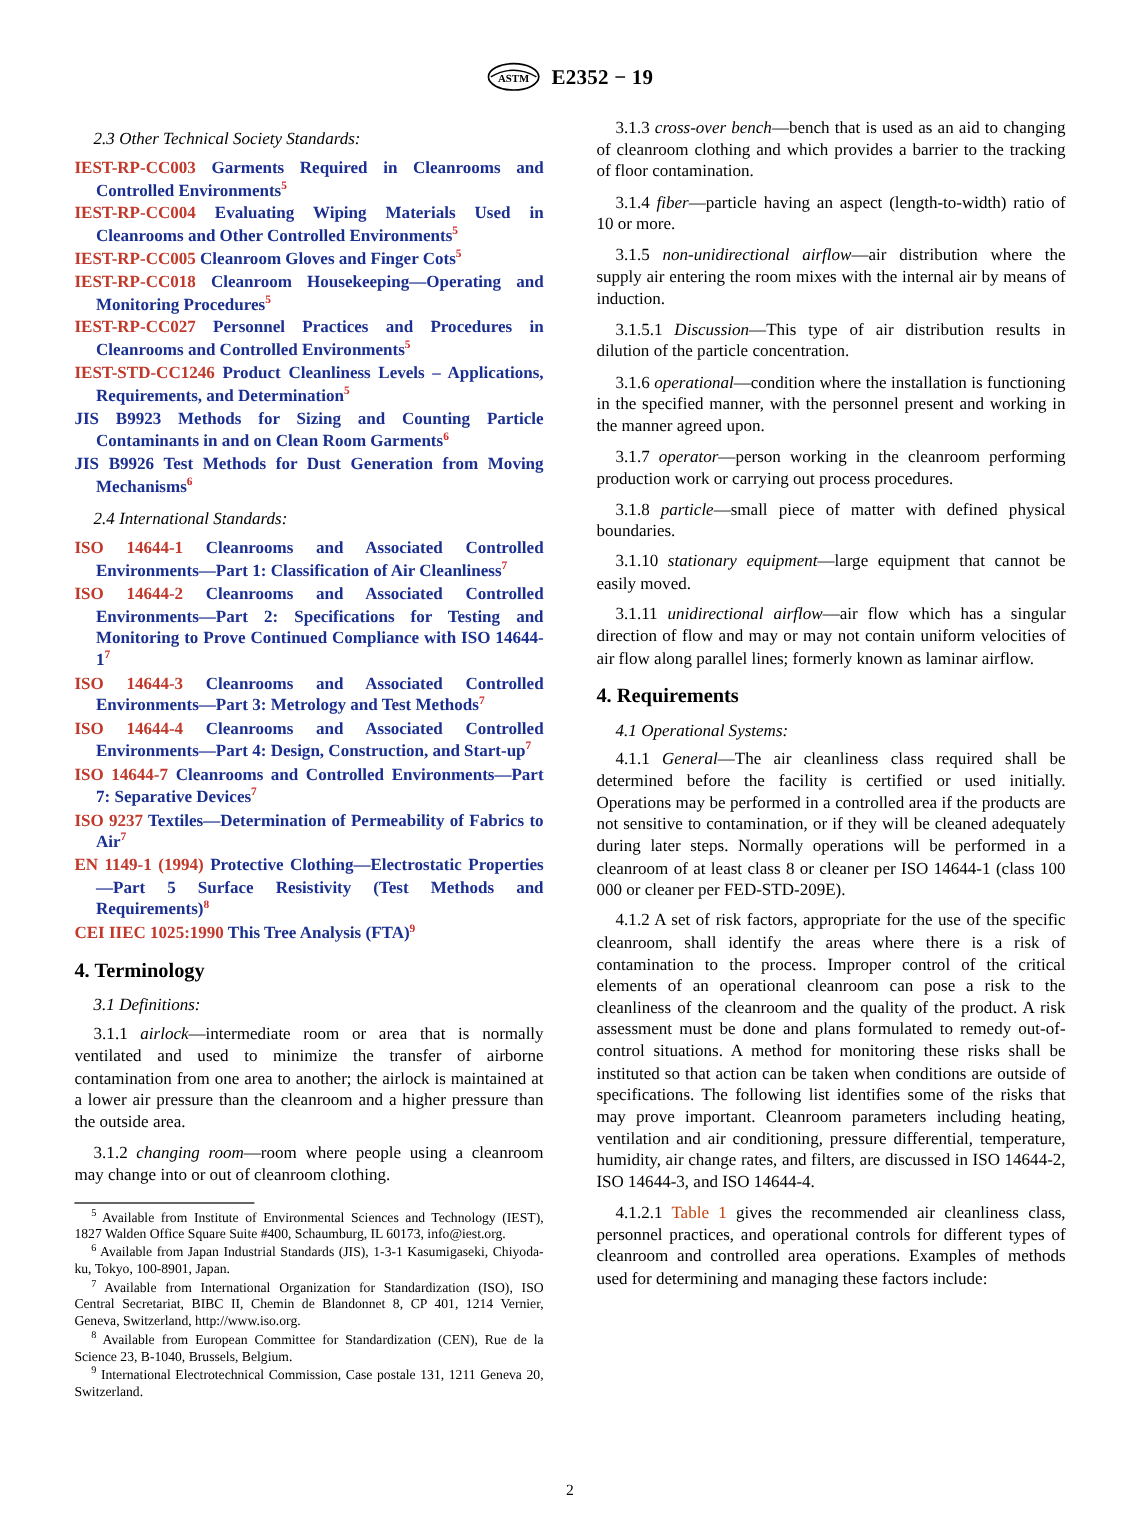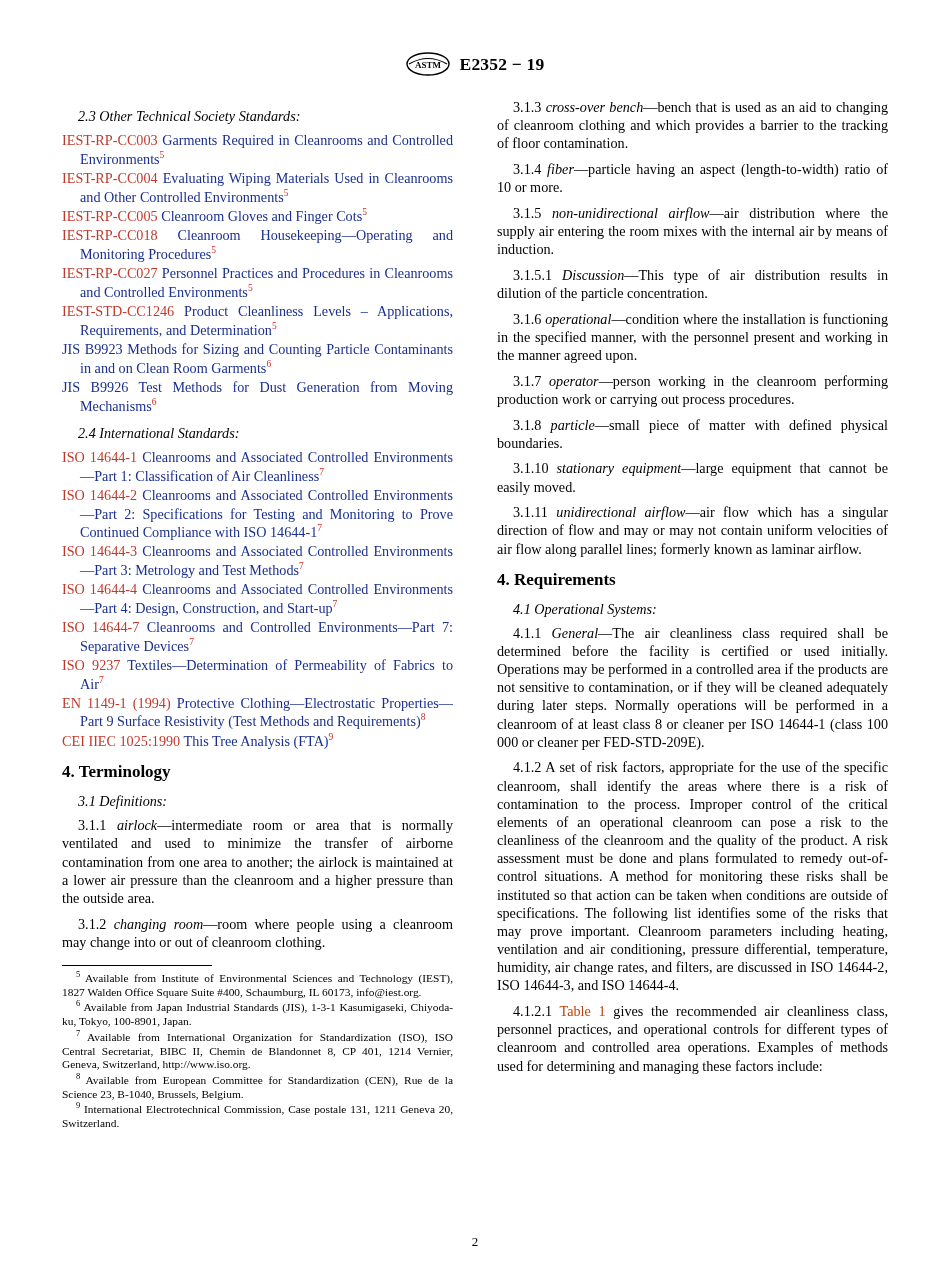--- a/index.html
+++ b/index.html
@@ -62,20 +62,21 @@
   }
   .indent { text-indent: 16px; }
   .ref {
     color: #d02b2b;
     margin: 0 0 1px 0;
     padding-left: 18px;
     text-indent: -18px;
     font-size: 14.2px;
     line-height: 1.3;
     text-align: justify;
+    font-weight: bold;
   }
   .ref-blue { color: #1a2f8f; }
   .ref-red { color: #c0392b; }
   .sec-head {
     font-size: 17px;
     font-weight: bold;
     margin: 11px 0 7px 0;
     text-indent: 0;
   }
   .sub-head {
@@ -196,21 +197,21 @@
       <p class="ref">
         <span class="ref-red">ISO 14644-7</span>
         <span class="ref-blue">Cleanrooms and Controlled Environments—Part 7: Separative Devices</span><sup>7</sup>
       </p>
       <p class="ref">
         <span class="ref-red">ISO 9237</span>
         <span class="ref-blue">Textiles—Determination of Permeability of Fabrics to Air</span><sup>7</sup>
       </p>
       <p class="ref">
         <span class="ref-red">EN 1149-1  (1994)</span>
-        <span class="ref-blue">Protective Clothing—Electrostatic Properties—Part 9 Surface Resistivity (Test Methods and Requirements)</span><sup>8</sup>
+        <span class="ref-blue">Protective Clothing—Electrostatic Properties—Part 5 Surface Resistivity (Test Methods and Requirements)</span><sup>8</sup>
       </p>
       <p class="ref">
         <span class="ref-red">CEI IIEC 1025:1990</span>
         <span class="ref-blue">This Tree Analysis (FTA)</span><sup>9</sup>
       </p>
 
       <p class="sec-head">4.  Terminology</p>
 
       <p class="sub-head it">3.1  Definitions:</p>
 

